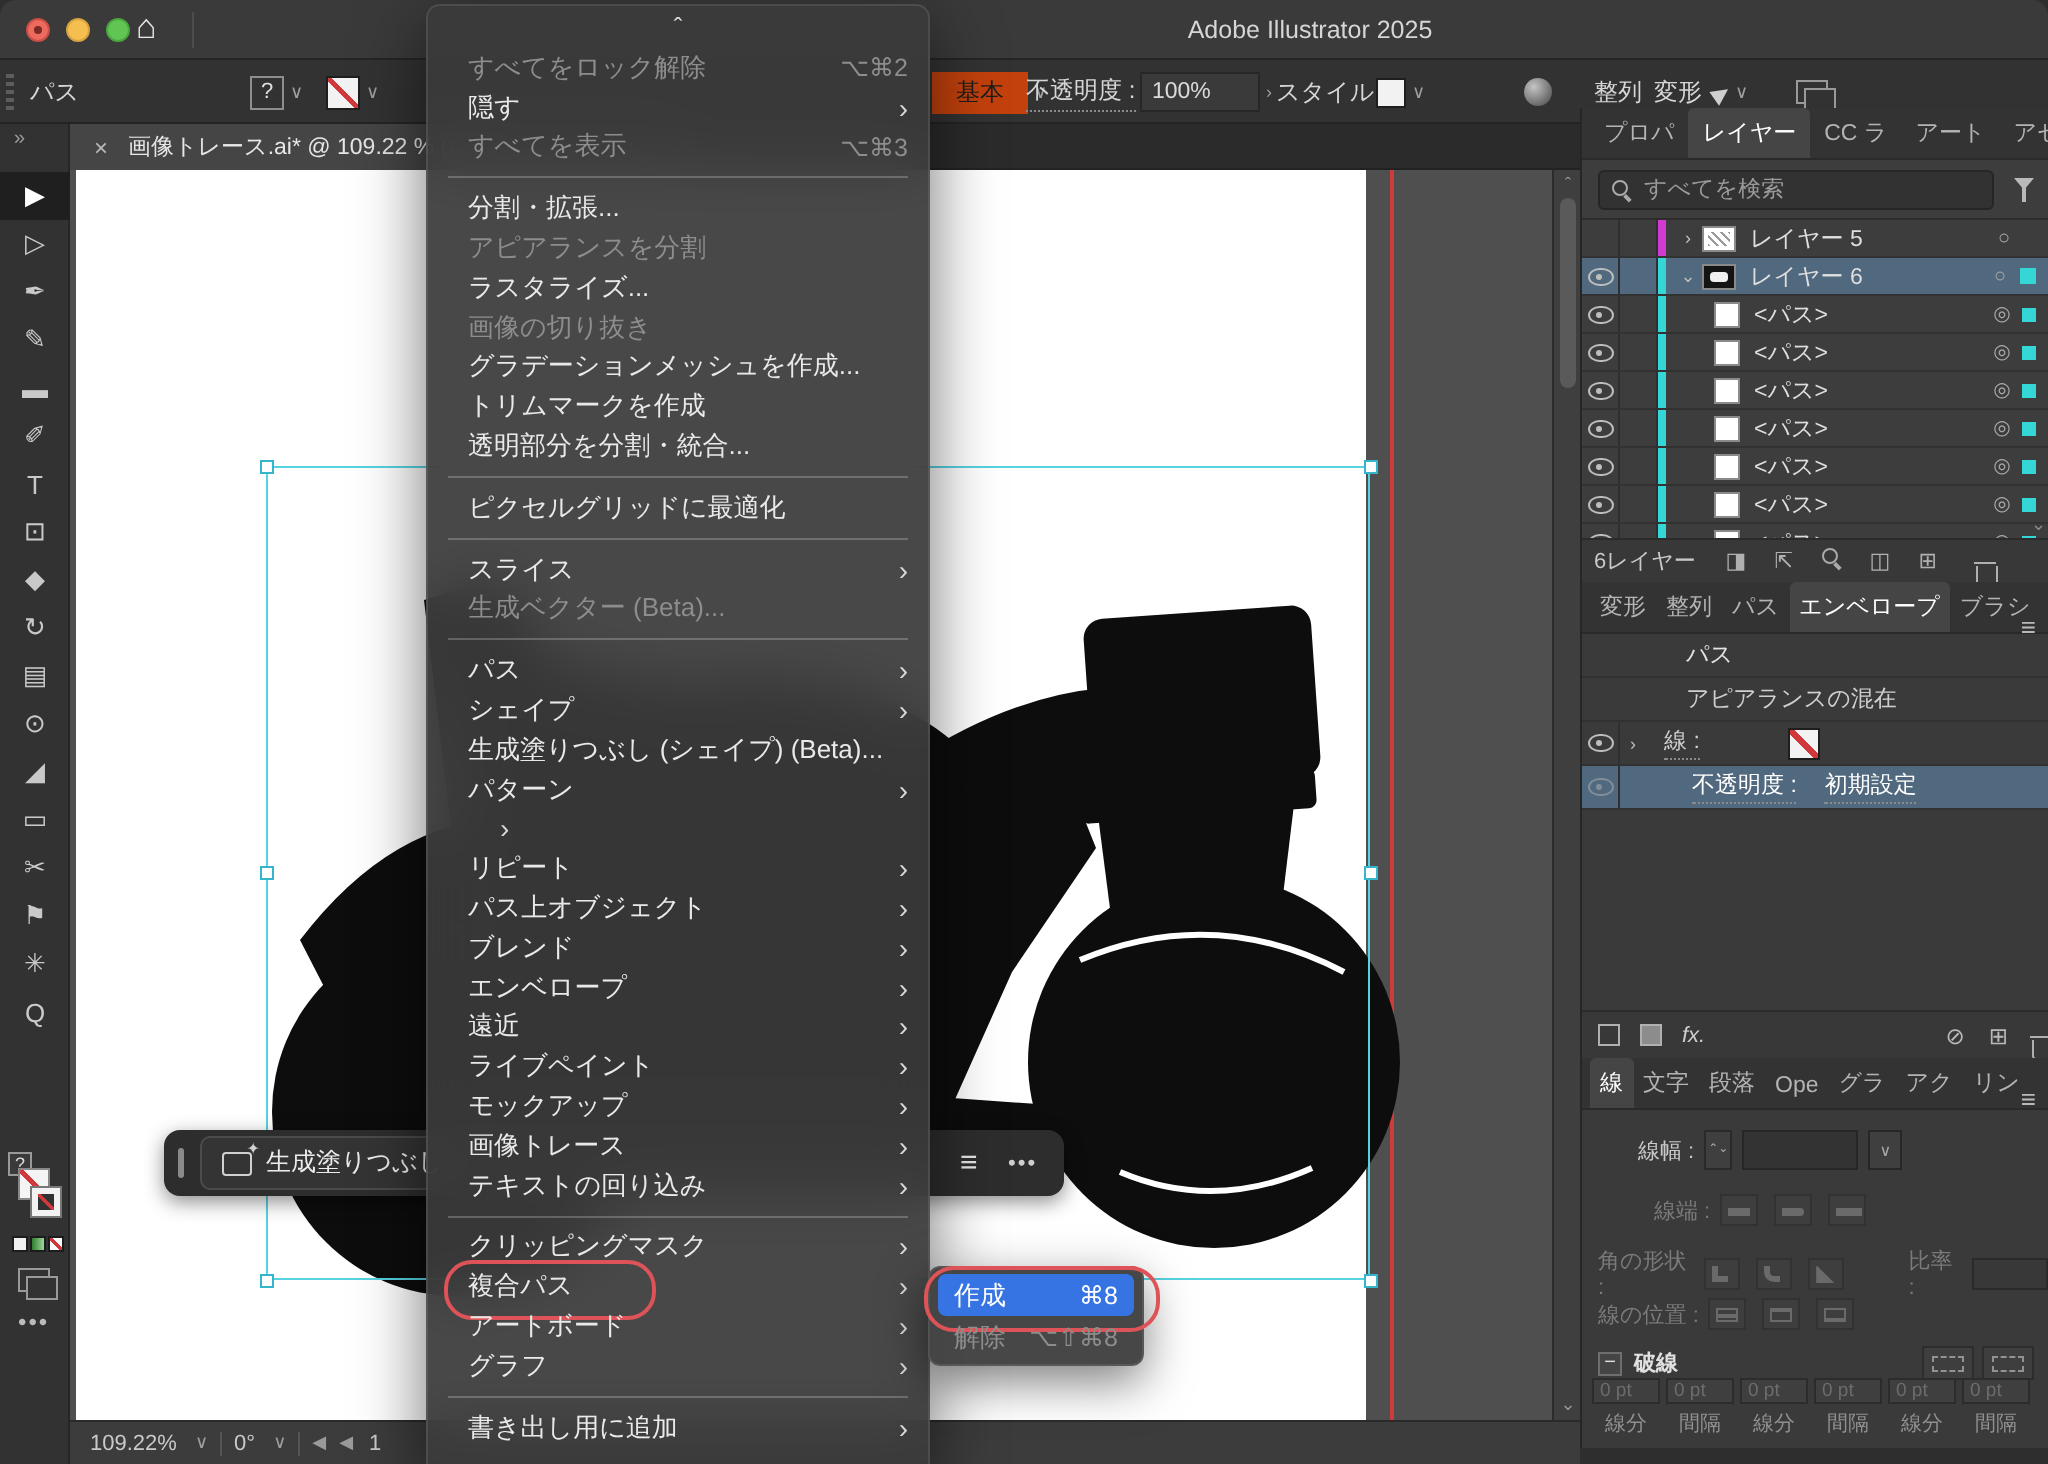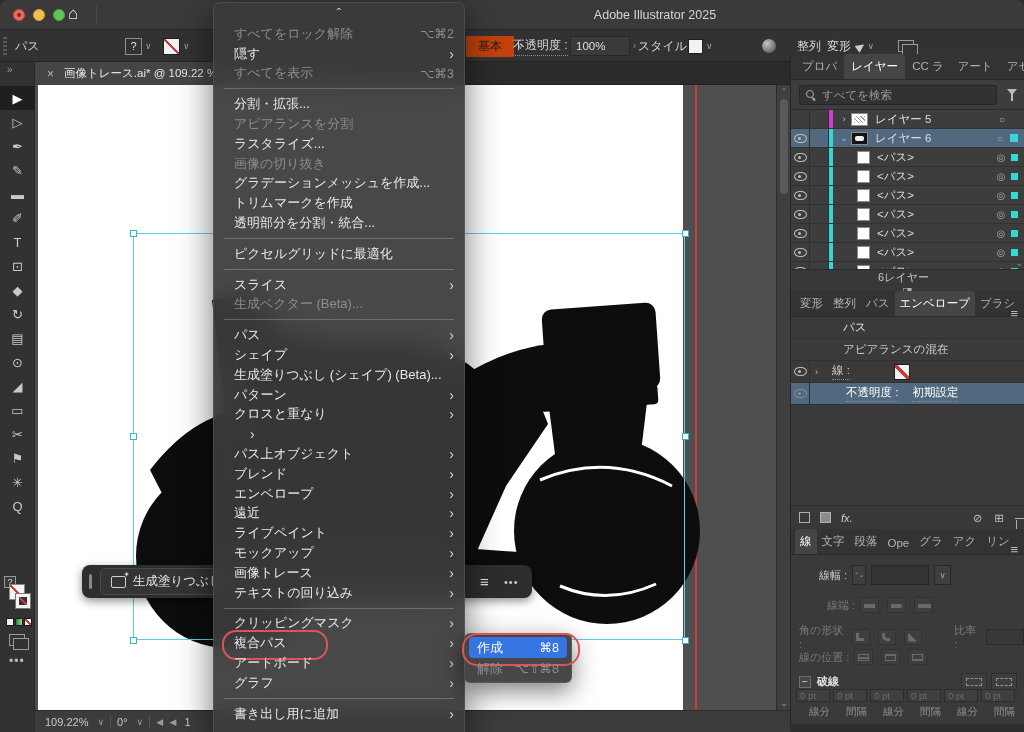--- a/index.html
+++ b/index.html
@@ -155,21 +155,21 @@
     background:repeating-linear-gradient(45deg,#9a9a9a 0 1px,transparent 1px 3px); }
   .pthumb { width:13px; height:13px; border:1px solid #8a8a8a; background:#fff; flex:none;
     margin:0 7px 0 24px; }
   .lname { flex:1; color:#dedede; font-size:11.5px; white-space:nowrap; overflow:hidden; }
   .ltarget { width:16px; text-align:center; color:#a8a8a8; font-size:10px; flex:none; }
   .lsel { width:8px; height:8px; background:#35d6d6; flex:none; margin:0 6px 0 2px; }
   .lsel.small { width:7px; height:7px; }
   #list-scroll { position:absolute; right:1px; bottom:1px; color:#8f8f8f; font-size:9px; }
 
   #layerfooter { height:22px; background:#383838; border-top:1px solid #2b2b2b; display:flex;
-    align-items:center; padding:0 6px; gap:0;flex-direction:column; }
+    align-items:center; padding:0 6px; gap:0; }
   #layercount { color:#c9c9c9; font-size:11px; margin-right:8px; }
   .fic { width:24px; text-align:center; color:#b0b0b0; font-size:11px; }
   .trash { position:relative; width:10px; height:11px; margin:0 auto; }
   .trash::before { content:""; position:absolute; left:0; top:2px; width:9px; height:9px;
     border:1px solid #b0b0b0; border-top:none; border-radius:0 0 2px 2px; }
   .trash::after { content:""; position:absolute; left:-1px; top:0; width:11px; height:1.5px; background:#b0b0b0; }
 
   
   #app-rows { position:relative; height:188px; background:#3a3a3a; }
   .arow { display:flex; align-items:center; height:22px; border-bottom:1px solid #313131; position:relative; }
@@ -214,21 +214,21 @@
   .rfield { width:40px; height:16px; background:#383838; border:1px solid #2a2a2a; }
   .dashchk { width:12px; height:12px; background:#454545; border:1px solid #6e6e6e; color:#dcdcdc;
     font-size:10px; line-height:10px; text-align:center; margin-right:6px; }
   .dash-btn { width:26px; height:17px; background:#3f3f3f; border:1px solid #2b2b2b; margin-left:4px;
     display:flex; align-items:center; justify-content:center; opacity:.8; }
   .dash-btn i { width:16px; height:8px; border:1px dashed #a9a9a9; }
   .dashcols { position:absolute; left:5px; top:134px; display:flex; gap:3px; }
   .dcol { width:34px; }
   .dfield { height:13px; background:#3f3f3f; border:1px solid #2c2c2c; color:#6c6c6c; font-size:9.5px;
     padding-left:3px; line-height:12px; }
-  .dlab { color:#8f8f8f; font-size:10.5px; text-align:right; margin-top:3px; }
+  .dlab { color:#8f8f8f; font-size:10.5px; text-align:center; margin-top:3px; }
 
   
   #menu { position:absolute; left:213px; top:2px; width:252px; height:736px; z-index:50;
     background:rgba(58,58,58,0.93); -webkit-backdrop-filter:blur(14px); backdrop-filter:blur(14px);
     border-radius:7px; border:1px solid rgba(255,255,255,0.09);
     box-shadow:0 10px 34px rgba(0,0,0,0.55); overflow:hidden; }
   #menu-scrollup { height:21px; display:flex; align-items:center; justify-content:center;
     color:#d9d9d9; font-size:13px; }
   .mi { position:relative; height:19.8px; display:flex; align-items:center;
     padding:0 10px 0 20px; color:#e9e9e9; font-size:13px; white-space:nowrap; }
@@ -828,25 +828,25 @@
           <span class="mi-label">生成塗りつぶし (シェイプ) (Beta)...</span>
           <span class="mi-short"></span>
 
         </div>
         <div class="mi has-sub">
           <span class="mi-label">パターン</span>
           <span class="mi-short"></span>
           <span class="mi-arr">›</span>
         </div>
         <div class="mi has-sub">
-          <span class="mi-label">クロスと重なり</span>
-          <span class="mi-short"></span>
-          <span class="mi-arr">›</span>
-        </div>
-        <div class="mi has-sub">
+          <span class="mi-short"></span>
+          <span class="mi-arr">›</span>
+        </div>
+        <div class="mi has-sub">
+          <span class="mi-label">リピート</span>
           <span class="mi-short"></span>
           <span class="mi-arr">›</span>
         </div>
         <div class="mi has-sub">
           <span class="mi-label">パス上オブジェクト</span>
           <span class="mi-short"></span>
           <span class="mi-arr">›</span>
         </div>
         <div class="mi has-sub">
           <span class="mi-label">ブレンド</span>

